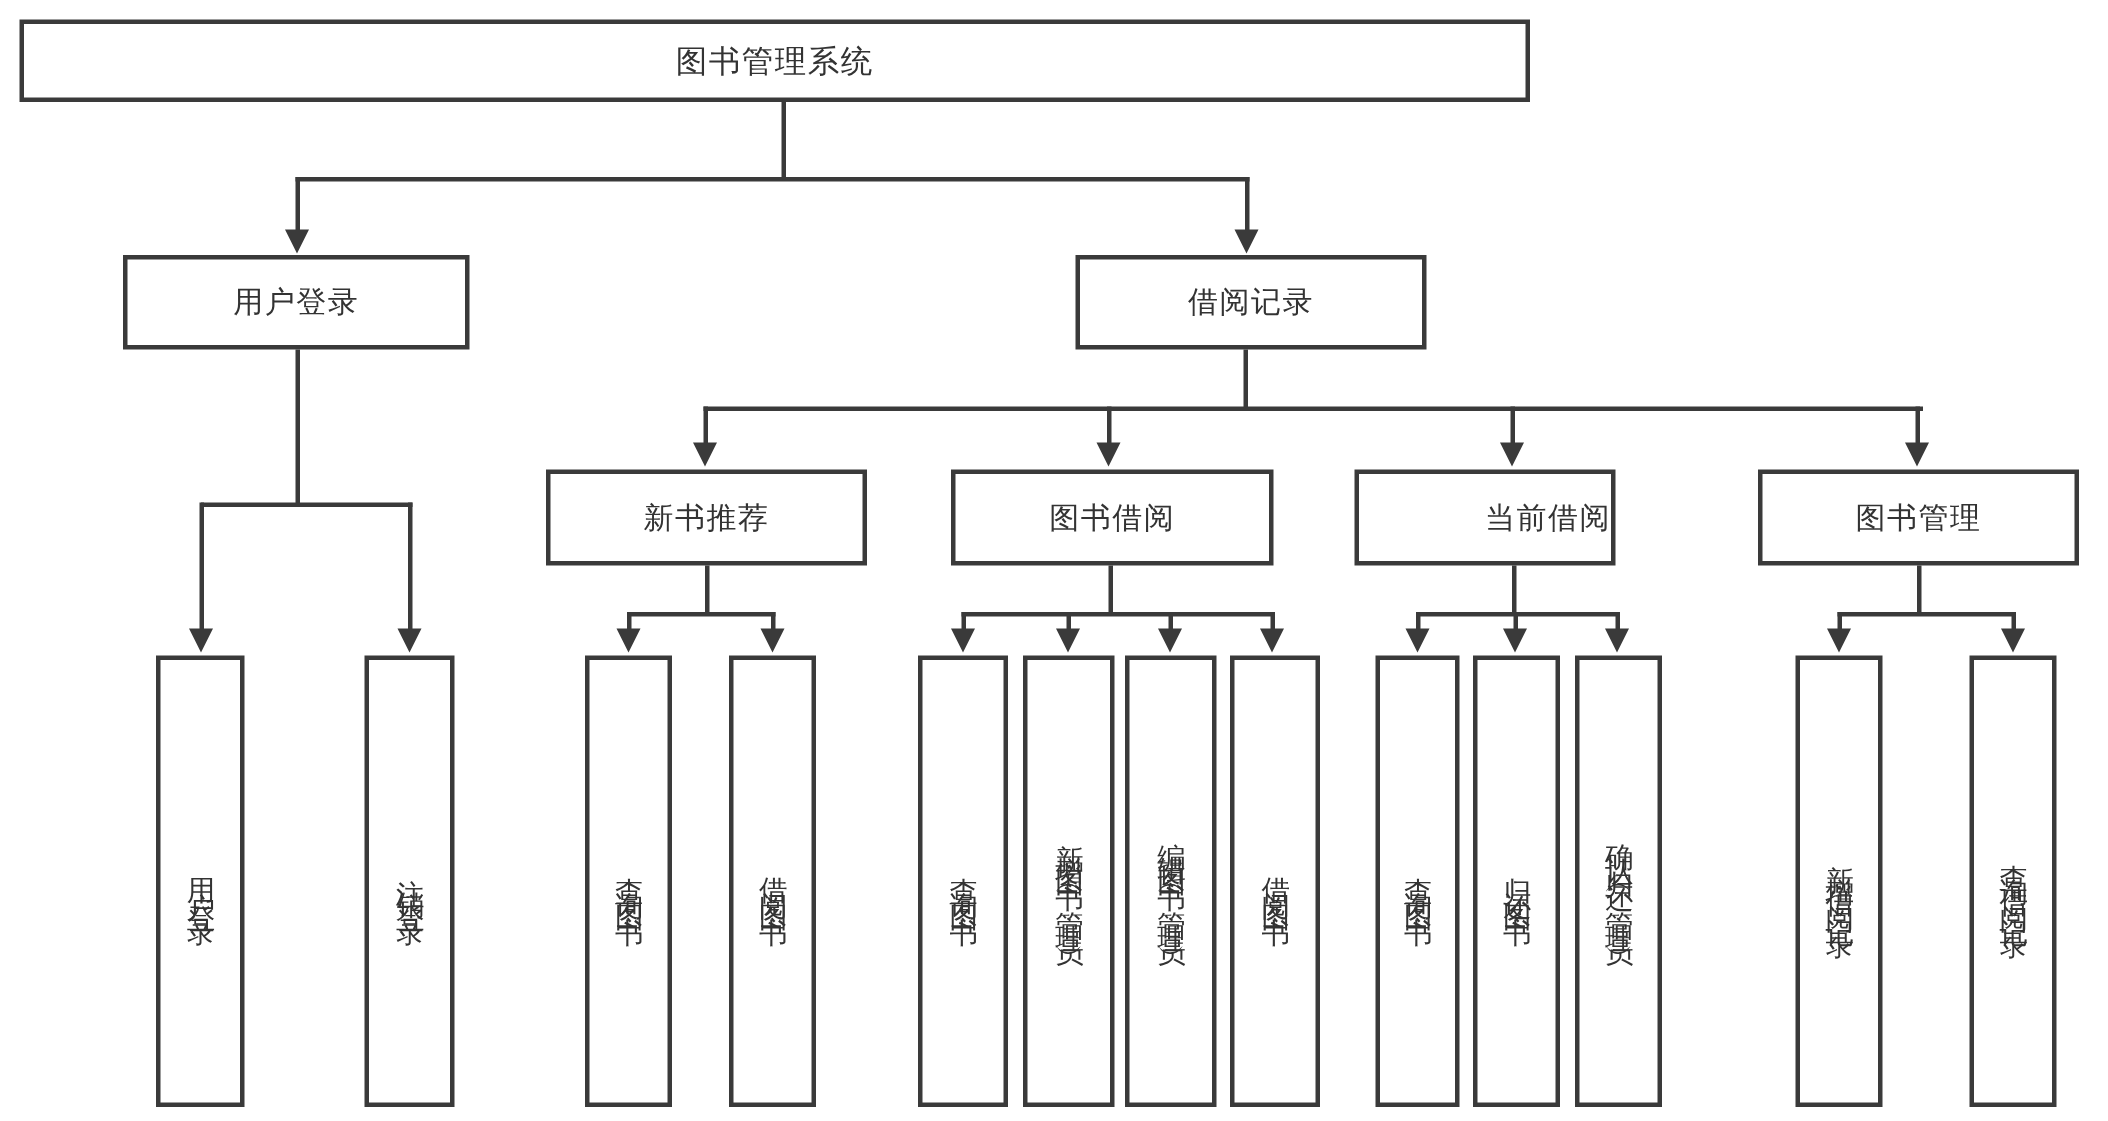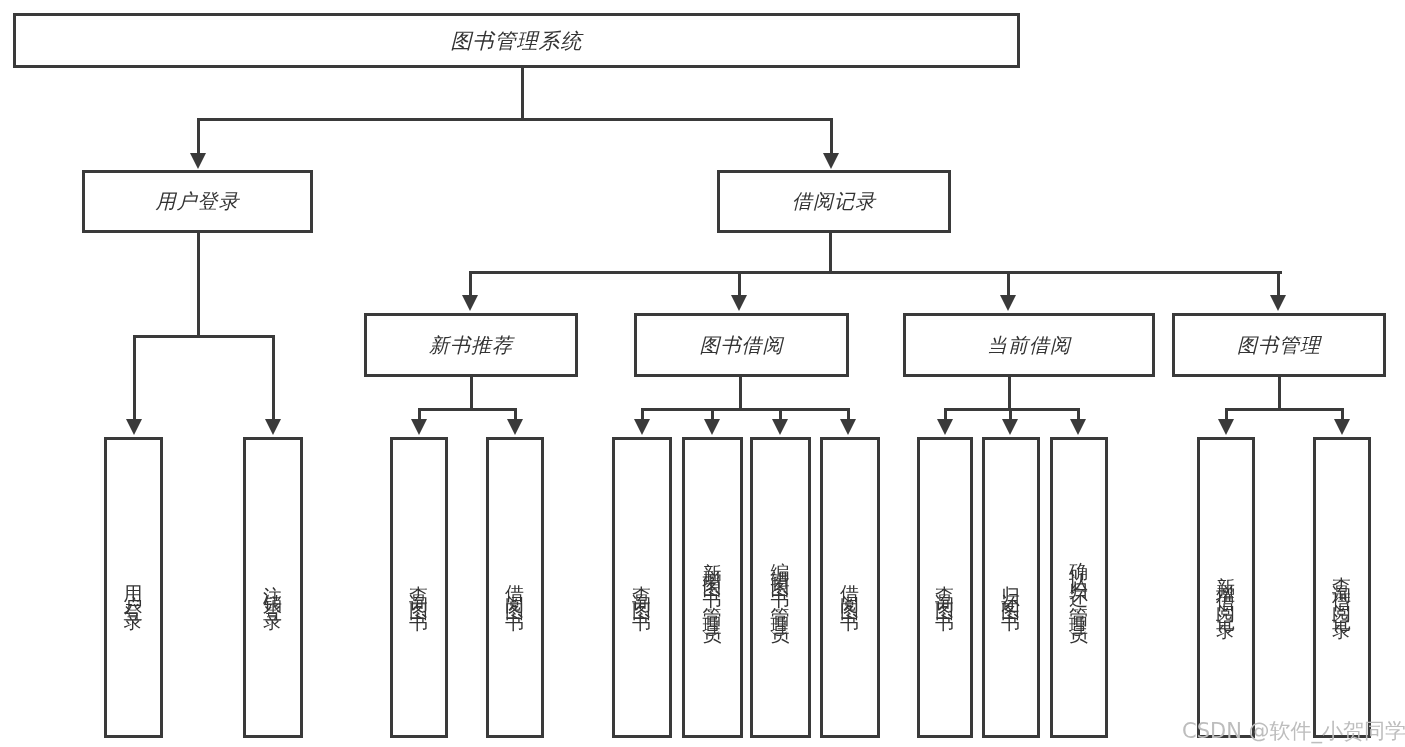--- a/index.html
+++ b/index.html
@@ -63,28 +63,28 @@
   #ar-cb-a{left:936px;top:408px;height:27px;}
   #ar-cb-b{left:1001px;top:408px;height:27px;}
   #ar-cb-c{left:1069px;top:408px;height:27px;}
   #ar-br-a{left:1217px;top:408px;height:27px;}
   #ar-br-b{left:1333px;top:408px;height:27px;}
 
   
   .hbox{
     position:absolute;background:#ffffff;border:3px solid var(--line);
     display:flex;align-items:center;justify-content:center;
-    color:var(--text);font-size:20px;letter-spacing:1px;white-space:nowrap;font-style:italic;
+    color:var(--text);font-size:20px;letter-spacing:1px;white-space:nowrap;
   }
   #bx-root{left:13px;top:13px;width:1007px;height:55px;font-size:21px;}
   #bx-ul{left:82px;top:170px;width:231px;height:63px;}
   #bx-bm{left:717px;top:170px;width:234px;height:63px;}
   #bx-nb{left:364px;top:313px;width:214px;height:64px;}
   #bx-bb{left:634px;top:313px;width:215px;height:64px;}
-  #bx-cb{left:903px;top:313px;width:252px;height:64px;}
+  #bx-cb{left:903px;top:313px;width:174px;height:64px;justify-content:flex-end;}
   #bx-br{left:1172px;top:313px;width:214px;height:64px;}
 
   .vbox{
     position:absolute;top:437px;height:301px;background:#ffffff;
     border:3px solid var(--line);
     display:flex;align-items:center;justify-content:center;overflow:hidden;
   }
   .vtxt{
     writing-mode:vertical-rl;text-orientation:mixed;
     color:var(--text);font-size:19px;letter-spacing:9px;
@@ -211,15 +211,14 @@
     <span class="vtxt">确认归还（管理员）</span>
   </div>
 
   <div class="vbox" id="bx-br1">
     <span class="vtxt">新增借阅记录</span>
   </div>
   <div class="vbox" id="bx-br2">
     <span class="vtxt">查询借阅记录</span>
   </div>
 
-  <div class="watermark">CSDN @软件_小贺同学</div>
 
 </div>
 
 </body></html>

